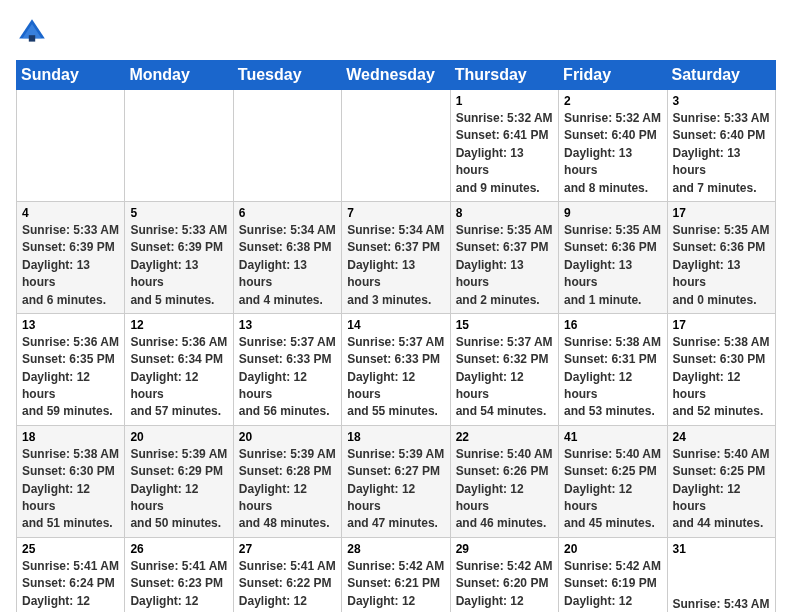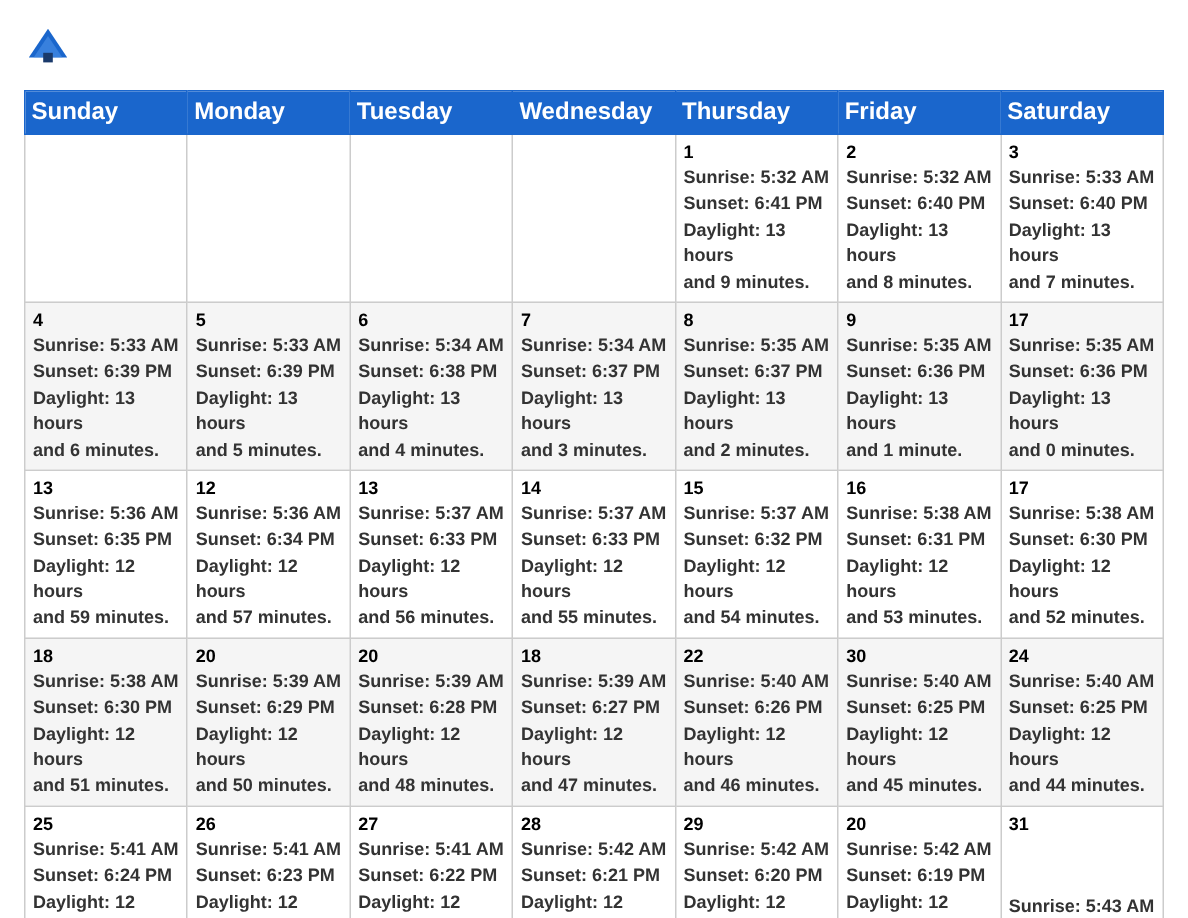--- a/index.html
+++ b/index.html
@@ -278,21 +278,21 @@
 and 47 minutes.</div>
         </td>
         <td>
           <span class="day-number">22</span>
           <div class="day-info" style="white-space: pre-line;">Sunrise: 5:40 AM
 Sunset: 6:26 PM
 Daylight: 12 hours
 and 46 minutes.</div>
         </td>
         <td>
-          <span class="day-number">30</span>
+          <span class="day-number">41</span>
           <div class="day-info" style="white-space: pre-line;">Sunrise: 5:40 AM
 Sunset: 6:25 PM
 Daylight: 12 hours
 and 45 minutes.</div>
         </td>
         <td>
           <span class="day-number">24</span>
           <div class="day-info" style="white-space: pre-line;">Sunrise: 5:40 AM
 Sunset: 6:25 PM
 Daylight: 12 hours

